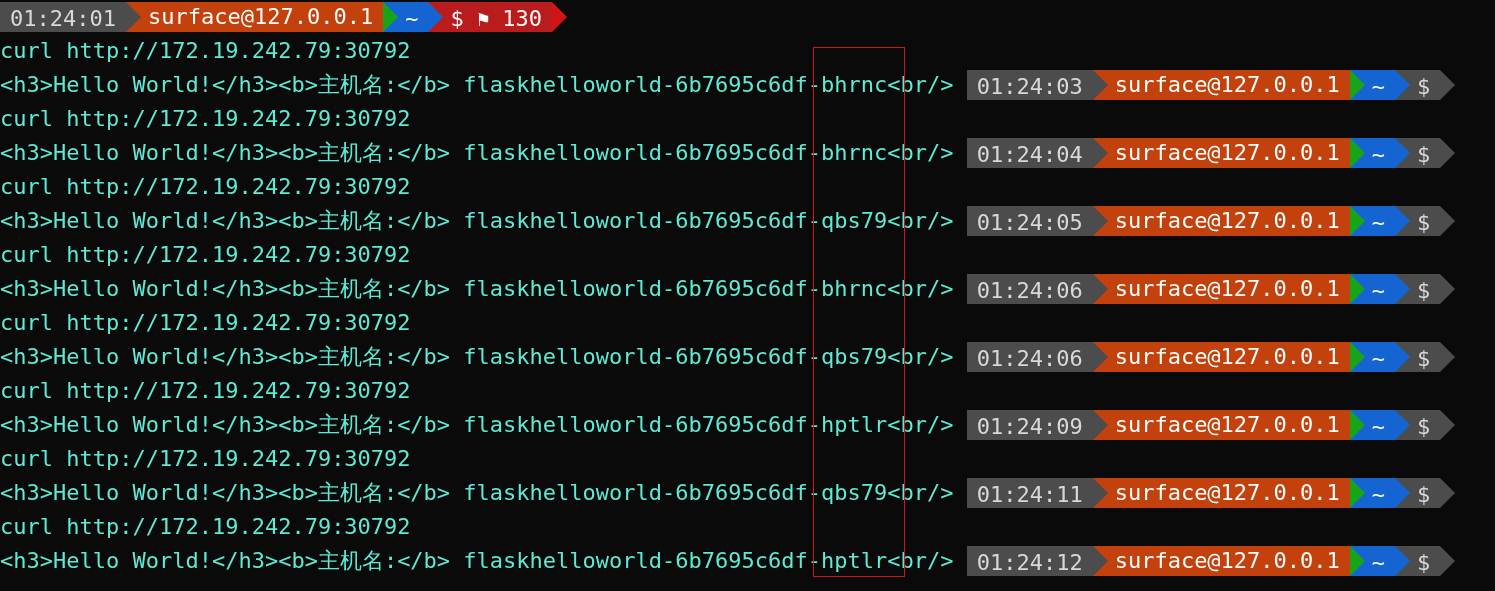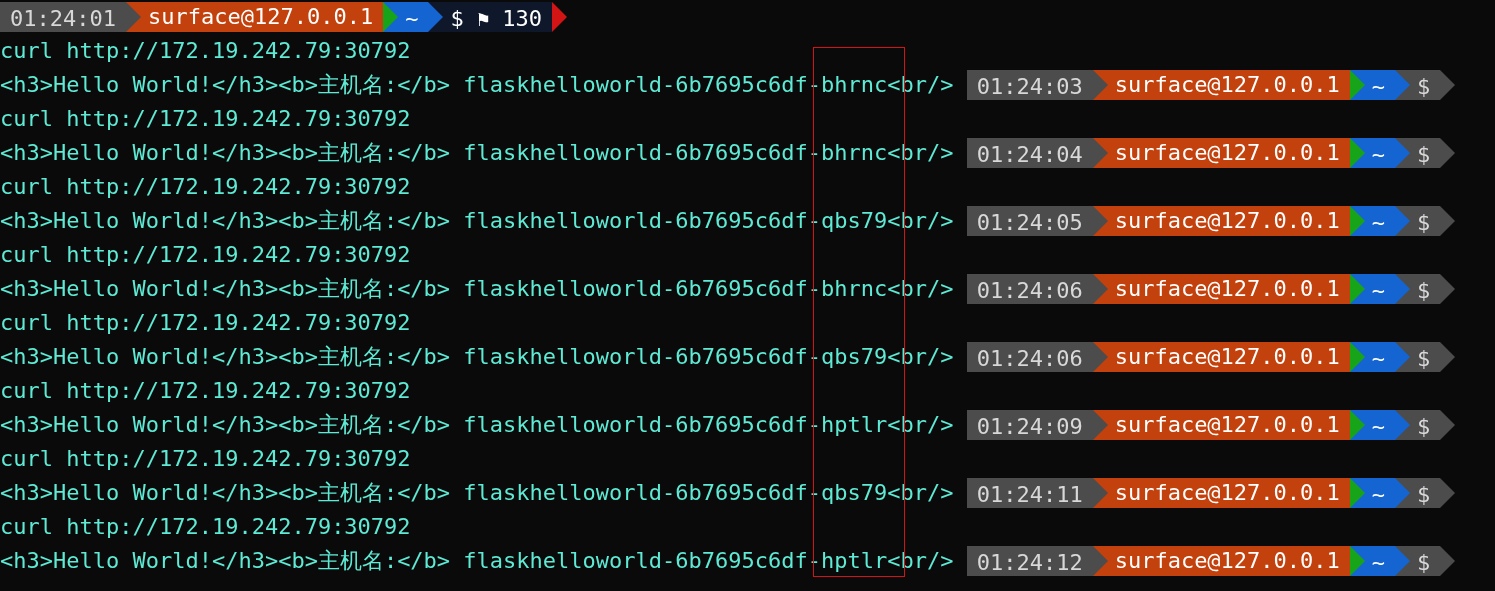--- a/index.html
+++ b/index.html
@@ -34,21 +34,21 @@
     border-left: 15px solid currentColor;
     z-index: 2;
   }
 
   .seg-time   { background: #4c4c4c; color: #4c4c4c; }
   .seg-time   span { color: #d8d8d8; }
   .seg-host   { background: #c2410c; color: #18a418; align-items: flex-end; }
   .seg-host   span { color: #ffffff; }
   .seg-cwd    { background: #1464d2; color: #1464d2; }
   .seg-cwd    span { color: #ffffff; }
-  .seg-err    { background: #0f172a; color: #d21414; }
+  .seg-err    { background: #b91c1c; color: #d21414; }
   .seg-err    span { color: #ffffff; }
   .seg-prompt { background: #4c4c4c; color: #4c4c4c; }
   .seg-prompt span { color: #d8d8d8; }
 
   .row { height: 34px; line-height: 34px; }
   .prompt-chain { display: inline-block; vertical-align: top; margin-top: 2px; height: 30px; }
   .txt { display: inline; color: #5eead4; }
   .flag { font-size: 20px; }
 
   

